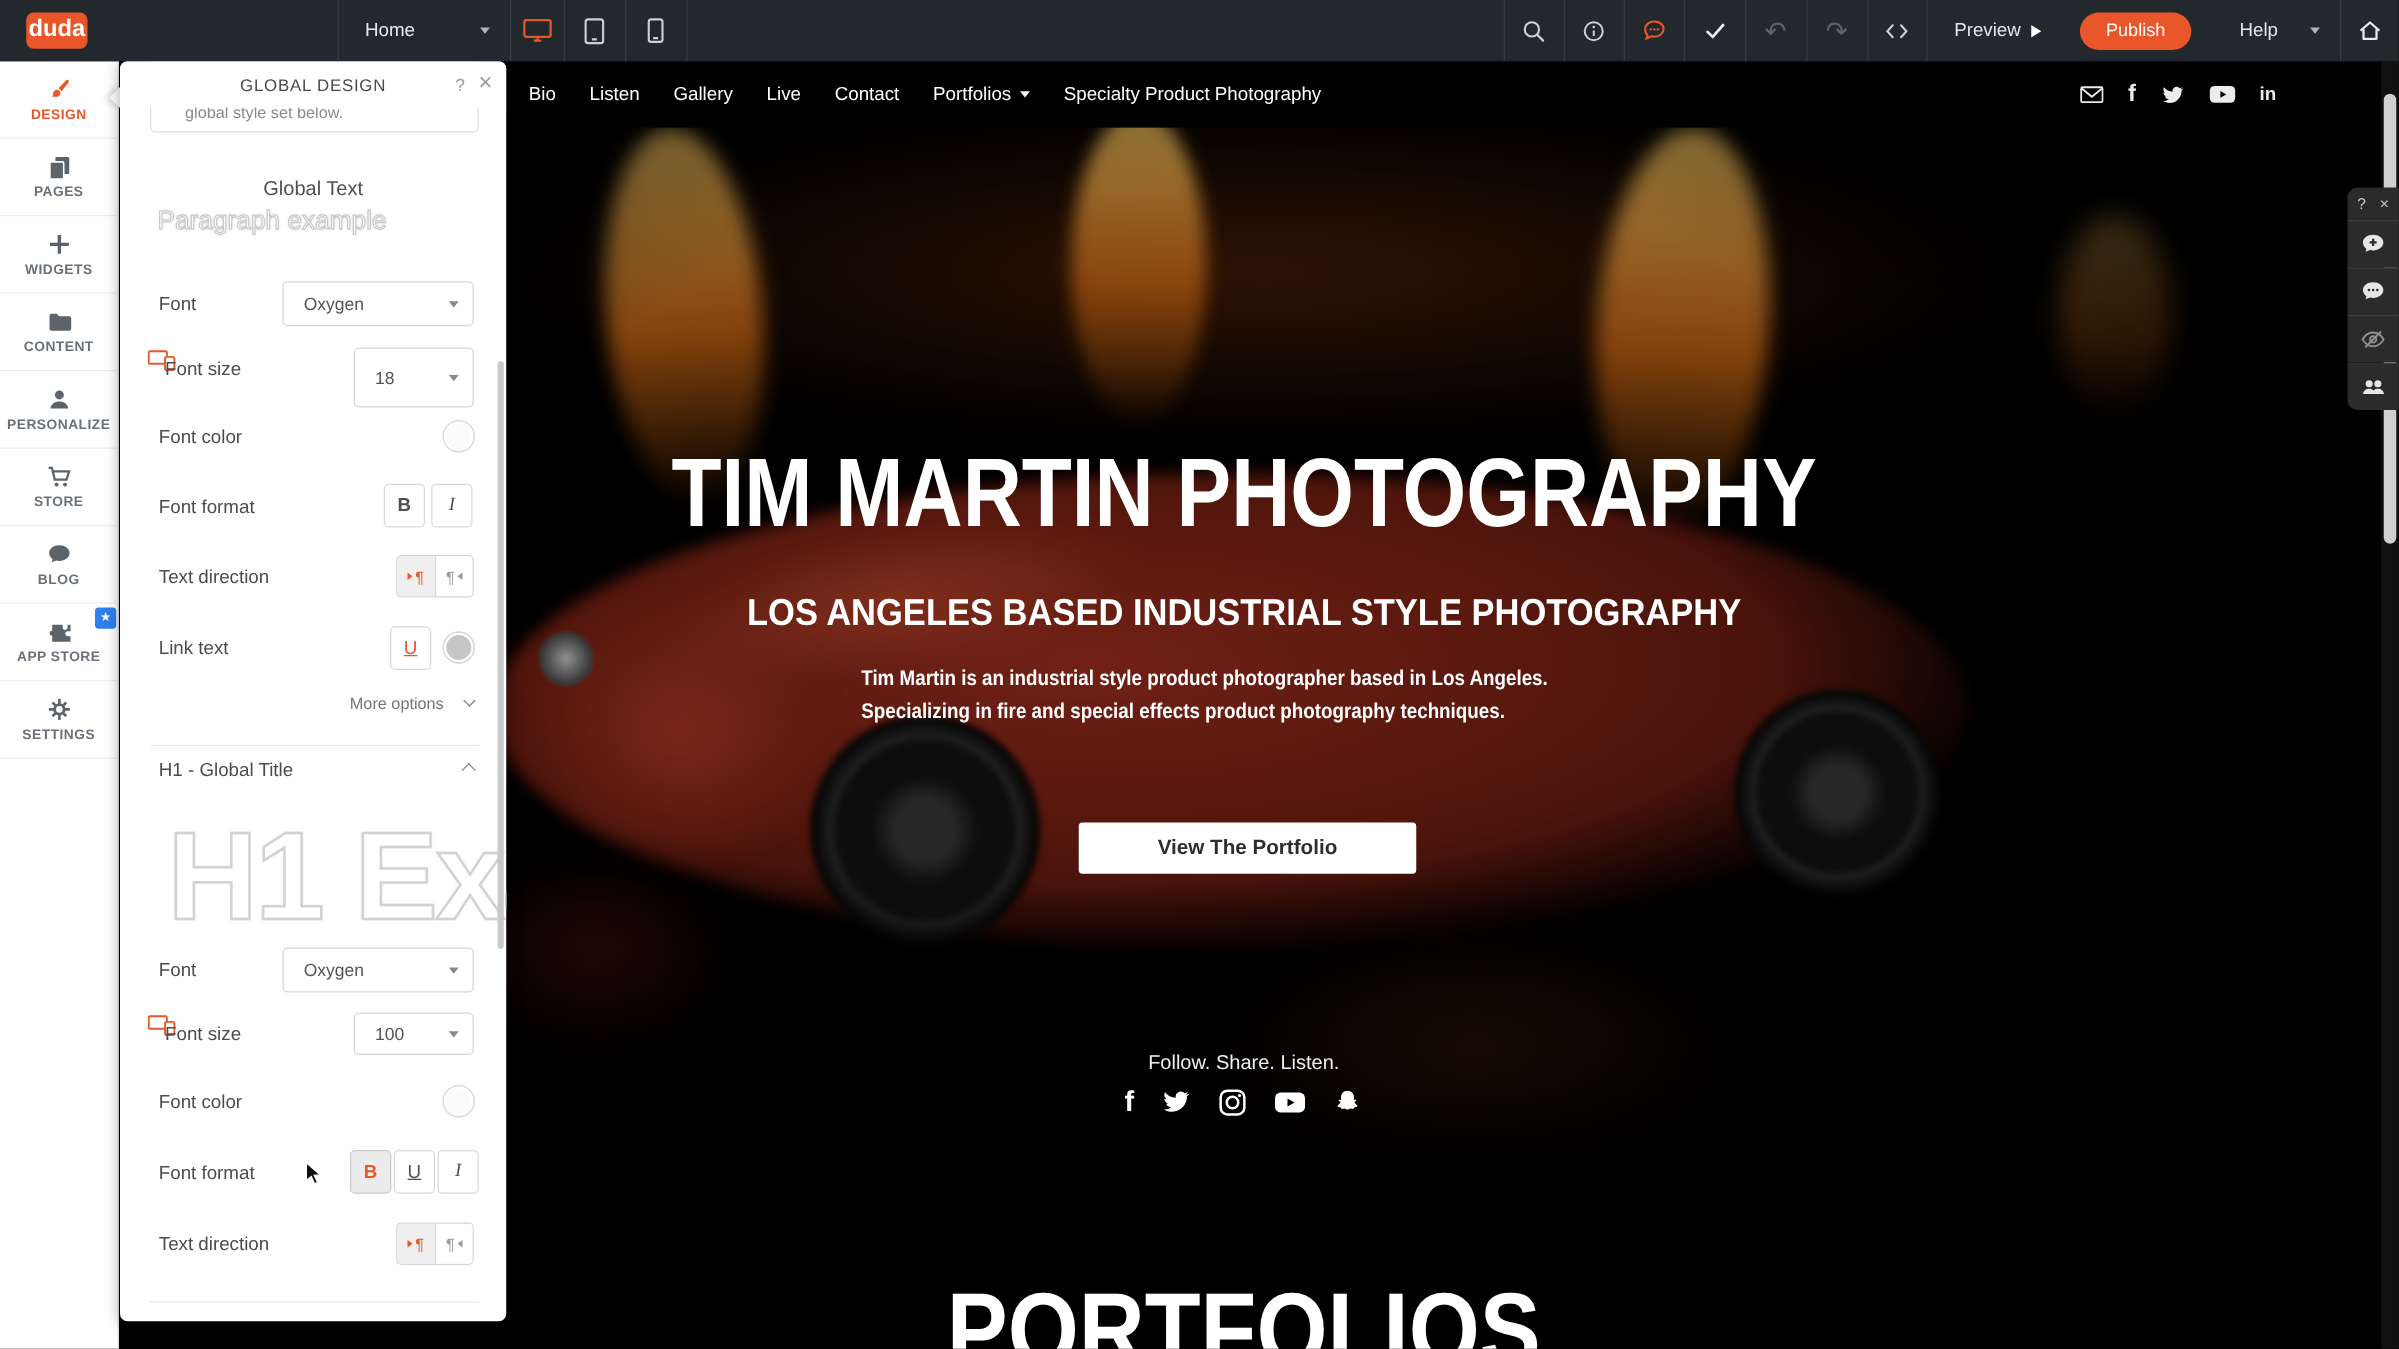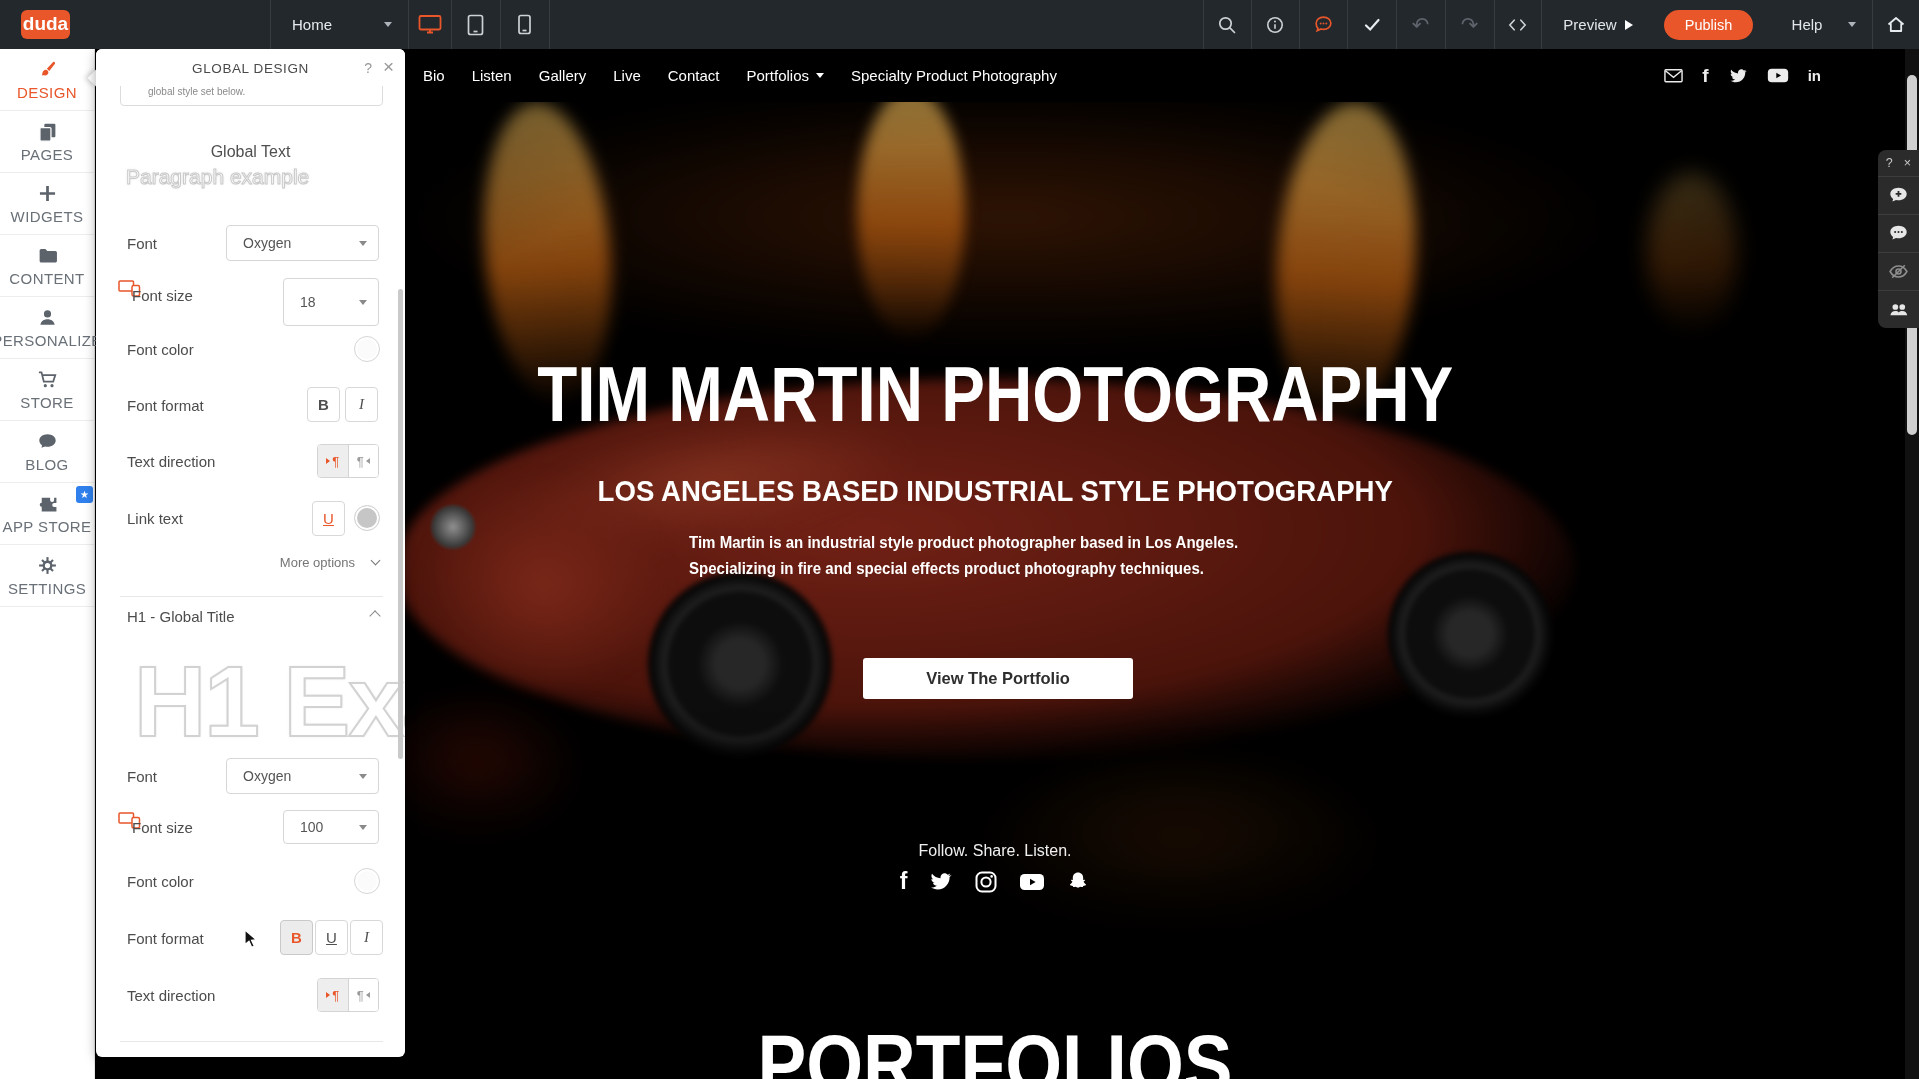--- a/index.html
+++ b/index.html
@@ -14,36 +14,36 @@
   .tb-btn{position:absolute;top:0;height:49px;display:flex;align-items:center;justify-content:center;cursor:pointer}
   .tb-glyph{font-size:21px;color:#5d646b;font-family:"DejaVu Sans",sans-serif}
   .tb-preview{color:#e3e6e8;font-size:15px;gap:8px}
   .tri-play{width:0;height:0;border-top:5.5px solid transparent;border-bottom:5.5px solid transparent;border-left:8px solid #fff}
   .tb-publish{position:absolute;left:1664px;top:10px;width:89px;height:30px;background:#e8562a;border-radius:15px;color:#fff;font-size:14.5px;display:flex;align-items:center;justify-content:center;cursor:pointer}
   .tb-help{color:#e3e6e8;font-size:15px;gap:26px}
 
   
   .sidebar{position:absolute;left:0;top:49px;width:95px;height:1030px;background:#fff;border-right:1px solid #e6e6e6;z-index:40}
   .sb-item{position:relative;height:62px;border-bottom:1px solid #ededed;display:flex;flex-direction:column;align-items:center;justify-content:center;gap:4px;cursor:pointer}
-  .sb-label{font-size:15px;letter-spacing:.4px;color:#697077;font-weight:normal}
+  .sb-label{font-size:11px;letter-spacing:.4px;color:#697077;font-weight:bold}
   .sb-ic{fill:#5c636b}
   .sb-ic-s{stroke:#5c636b;fill:none;stroke-width:1.7}
   .sb-item.active .sb-label{color:#e8562a}
   .sb-item.active .sb-ic{fill:#e8562a}
   .badge{position:absolute;right:1px;top:3px;width:17px;height:17px;background:#2f80ed;border-radius:3px;color:#fff;font-size:10px;line-height:17px;text-align:center;font-family:"DejaVu Sans",sans-serif}
 
   
   .panel-notch{position:absolute;left:90px;top:72px;width:12px;height:12px;background:#fff;transform:rotate(45deg);z-index:49;box-shadow:-2px 2px 5px rgba(0,0,0,.18)}
   .panel{position:absolute;left:96px;top:49px;width:309px;height:1008px;background:#fff;border-radius:6px;box-shadow:0 2px 12px rgba(0,0,0,.35);z-index:50;overflow:hidden}
   .p-head{position:absolute;left:0;top:0;right:0;height:37px;background:#fff;z-index:3}
   .p-title{position:absolute;left:0;right:0;top:12px;text-align:center;font-size:13.5px;color:#4a4a4a;letter-spacing:.6px}
   .p-help{position:absolute;right:33px;top:11px;font-size:14px;color:#999;cursor:pointer;z-index:4}
   .p-close{position:absolute;right:11px;top:7px;font-size:19px;color:#999;cursor:pointer;z-index:4}
   .p-hintbox{position:absolute;left:24px;right:22px;top:-16px;height:73px;border:1px solid #dcdcdc;border-radius:4px;background:#fff;z-index:2}
-  .p-hint{position:absolute;left:27px;bottom:8px;font-size:10px;color:#8a8a8a}
+  .p-hint{position:absolute;left:27px;bottom:8px;font-size:13px;color:#8a8a8a}
   .p-h2{position:absolute;left:0;right:0;top:94px;text-align:center;font-size:16px;color:#4f4f4f}
   .ghost{color:#fff;-webkit-text-stroke:1px #c9c9c9;text-shadow:0 0 3px rgba(0,0,0,.14)}
   .p-sample{position:absolute;left:30px;top:116px;font-size:21px}
   .p-label{position:absolute;left:31px;font-size:15px;color:#4c4c4c}
   .p-devlabel{position:absolute;left:36px;font-size:15px;color:#4c4c4c}
   .devices-ic{position:absolute;left:22px}
   .sel{position:absolute;background:#fff;border:1px solid #d6d6d6;border-radius:4px;font-size:14px;color:#555;display:flex;align-items:center;padding-left:16px;cursor:pointer}
   .sel .caret{position:absolute;right:11px;border-top-color:#8a8a8a}
   .swatch{position:absolute;width:26px;height:26px;border-radius:50%;border:1px solid #d6d6d6;background:#fbfbfb;box-shadow:inset 0 0 0 2px #fff;cursor:pointer}
   .swatch.gray{background:#c6c6c6}

